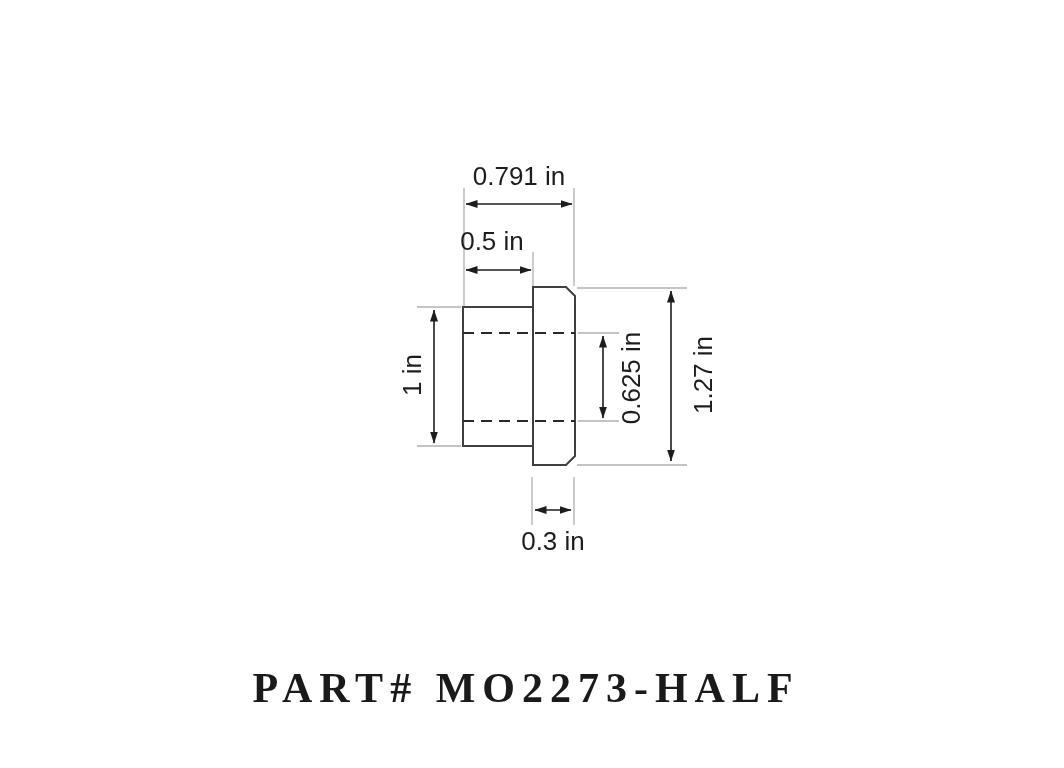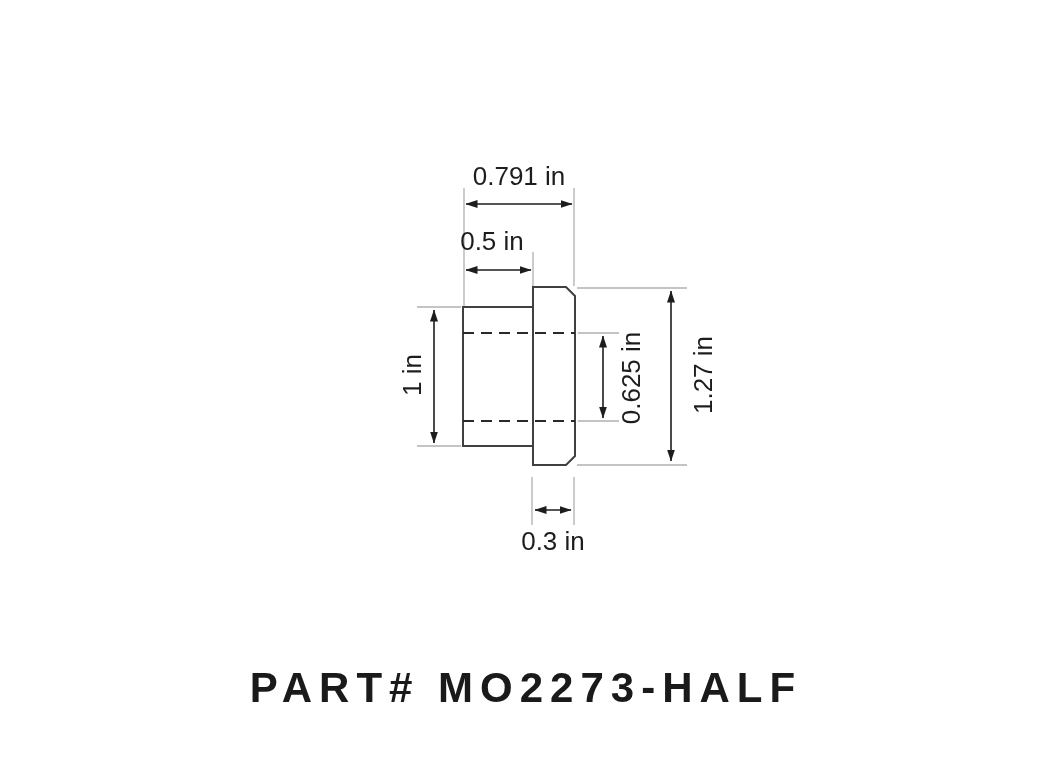--- a/index.html
+++ b/index.html
@@ -15,21 +15,21 @@
     font-family:"Liberation Sans",sans-serif;
     font-size:26px;
     fill:#1d1d1f;
   }
   .arrowhead{fill:#1d1d1f;}
   .part-title{
     position:absolute;
     left:0;right:12px;
     top:664px;
     text-align:center;
-    font-family:Liberation Sans, sans-serif;
+    font-family:Liberation Serif, serif;
     font-weight:bold;
     font-size:42px;
     letter-spacing:7px;
     color:#1a1a1a;
     white-space:nowrap;
   }
 </style>
 </head>
 <body>
 

